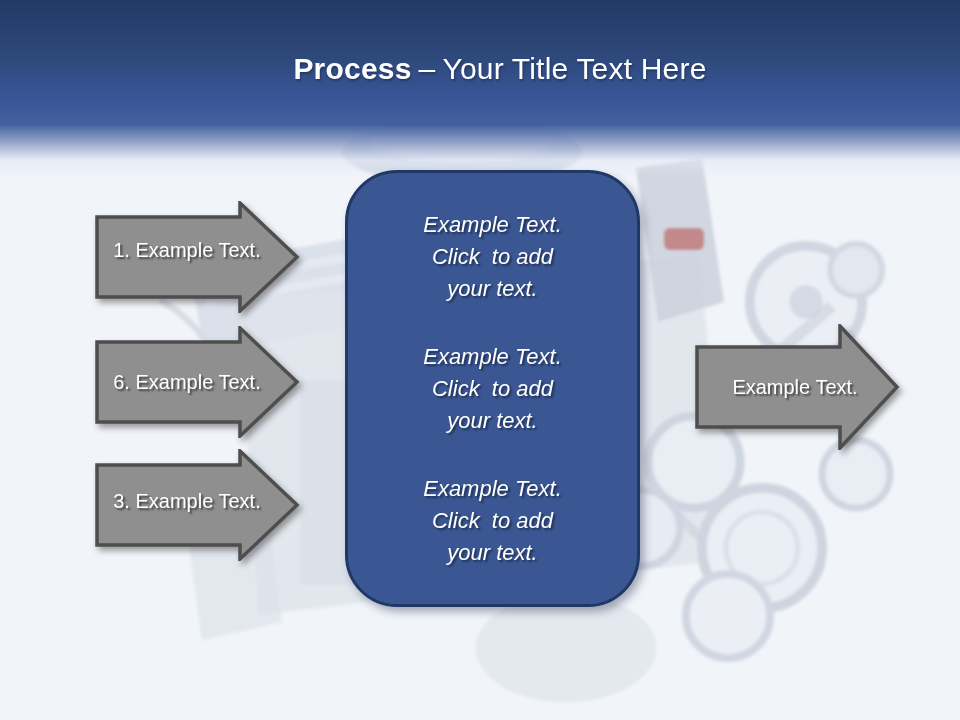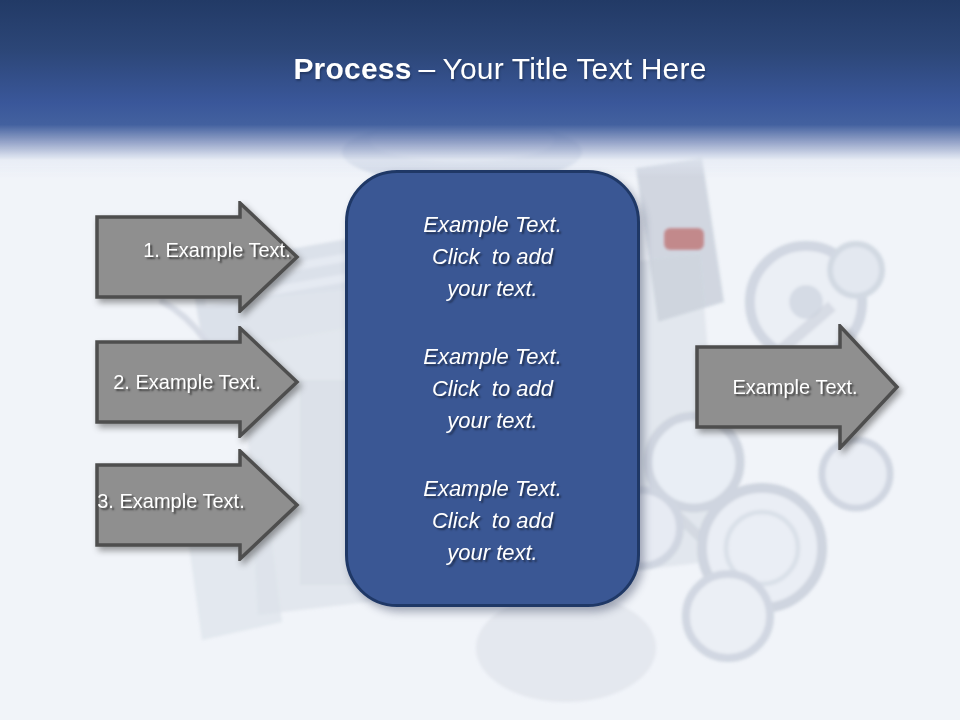--- a/index.html
+++ b/index.html
@@ -105,35 +105,35 @@
   <div id="header"></div>
   <div id="title">
     <span class="emph">Process</span><span class="sep">–</span><span>Your Title Text Here</span>
   </div>
 
   <div class="arrow" style="left:95px;top:201px;">
     <svg width="206" height="112" viewBox="0 0 206 112">
       <polygon points="2,16 145,16 145,2 202,56 145,110 145,96 2,96" fill="#8F8F8F" stroke="#4E4E4E" stroke-width="3.5"></polygon>
     </svg>
   </div>
-  <div class="arrow-label" style="left:97px;top:217px;width:180px;height:66px;margin-left:30px;">1. Example Text.</div>
+  <div class="arrow-label" style="left:97px;top:217px;width:180px;height:66px;">1. Example Text.</div>
 
   <div class="arrow" style="left:95px;top:326px;">
     <svg width="206" height="112" viewBox="0 0 206 112">
       <polygon points="2,16 145,16 145,2 202,56 145,110 145,96 2,96" fill="#8F8F8F" stroke="#4E4E4E" stroke-width="3.5"></polygon>
     </svg>
   </div>
-  <div class="arrow-label" style="left:97px;top:342px;width:180px;height:80px;">2. Example Text.</div>
+  <div class="arrow-label" style="left:97px;top:342px;width:180px;height:80px;">6. Example Text.</div>
 
   <div class="arrow" style="left:95px;top:449px;">
     <svg width="206" height="112" viewBox="0 0 206 112">
       <polygon points="2,16 145,16 145,2 202,56 145,110 145,96 2,96" fill="#8F8F8F" stroke="#4E4E4E" stroke-width="3.5"></polygon>
     </svg>
   </div>
-  <div class="arrow-label" style="left:81px;top:465px;width:180px;height:72px;text-align:center;">3. Example Text.</div>
+  <div class="arrow-label" style="left:97px;top:465px;width:180px;height:72px;text-align:center;">3. Example Text.</div>
 
   <div id="center-box">
     <div class="box-paragraph">Example Text.
 Click  to add
 your text.</div>
     <div class="box-paragraph">Example Text.
 Click  to add
 your text.</div>
     <div class="box-paragraph">Example Text.
 Click  to add

